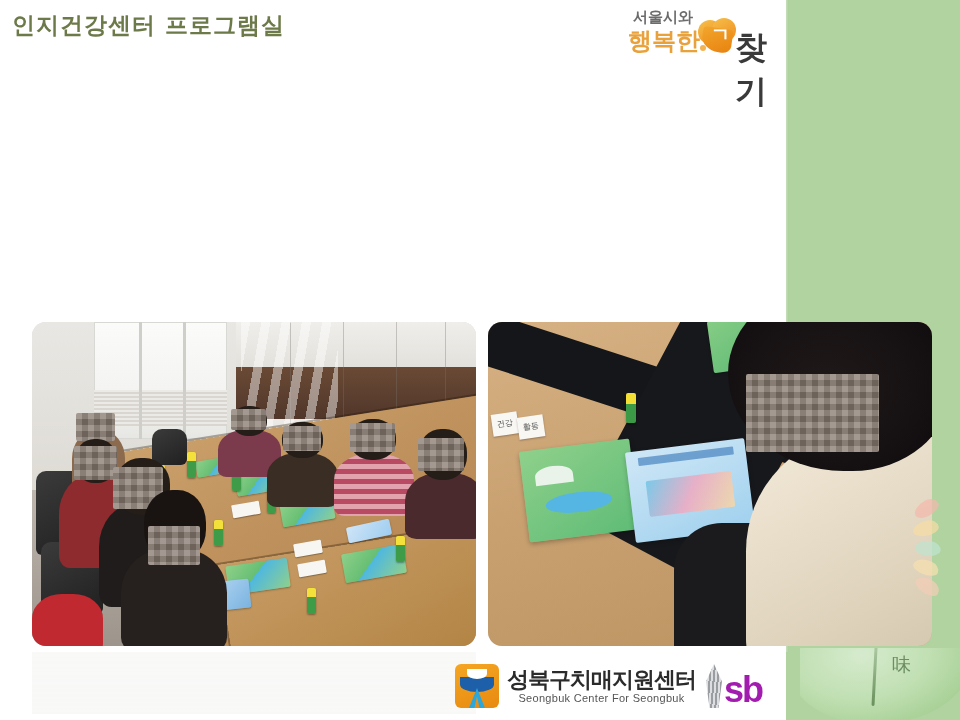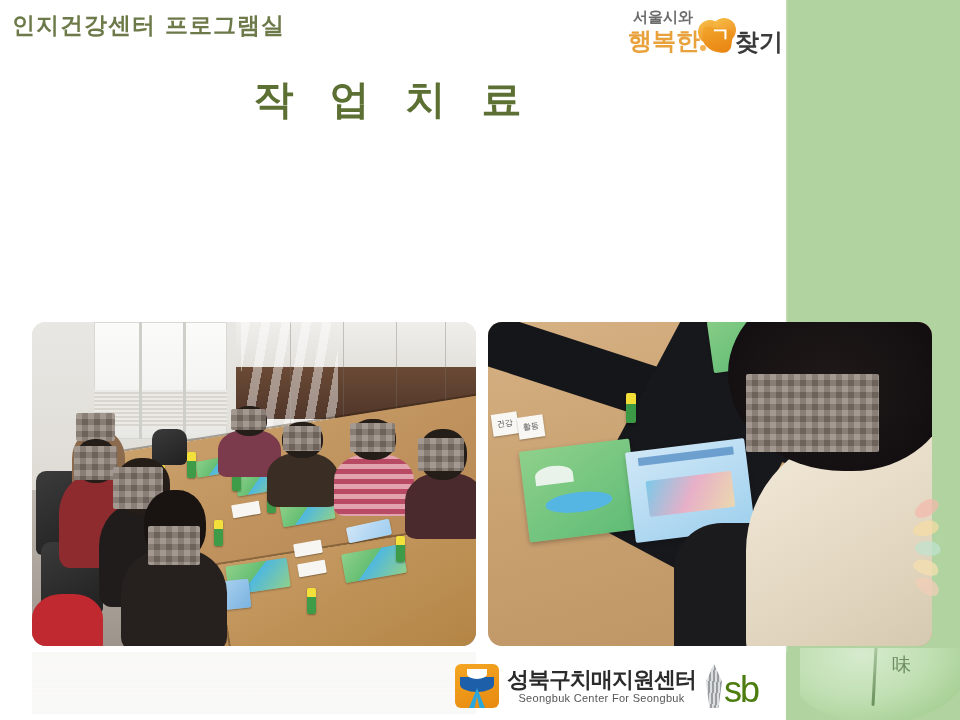--- a/index.html
+++ b/index.html
@@ -95,21 +95,21 @@
     position:absolute; left:13px; top:4px; z-index:3;
     color:#fff; font-size:19px; font-weight:700;
     font-family:"DejaVu Sans", sans-serif;
   }
   .brand-heart .dot {
     position:absolute; left:2px; top:27px; width:6px; height:6px;
     border-radius:50%; background:#f3b352;
   }
   .brand-line3 {
     position:absolute; left:110px; top:18px;
-    font-size:24px; font-weight:700; color:#3a3a3a;
+    font-size:32px; font-weight:700; color:#3a3a3a;
     font-family:"DejaVu Sans", sans-serif;
   }
 
   
   .slide-title {
     position:absolute; left:0; top:72px; width:786px;
     text-align:center;
     font-size:40px; font-weight:700; letter-spacing:11px;
     color:#5d7033;
     font-family:"DejaVu Sans", sans-serif;
@@ -340,21 +340,21 @@
     font-family:"Liberation Sans", sans-serif; white-space:nowrap;
   }
   .fl-sb { position:relative; display:flex; align-items:center; margin-left:2px; }
   .fl-feather {
     width:16px; height:44px; margin-right:2px;
     background:repeating-linear-gradient(95deg,#8e9296 0 2px, #d7dade 2px 4px);
     clip-path:polygon(50% 0, 100% 40%, 78% 100%, 22% 100%, 0 40%);
     opacity:.9;
   }
   .fl-sbtext {
-    font-size:36px; font-weight:400; color:#4d7c0f;
+    font-size:36px; font-weight:700; color:#a21caf;
     font-family:"Liberation Sans", sans-serif; line-height:1;
     letter-spacing:-2px;
     margin-top:7px;
   }
   .footer-green-strip {
     position:absolute; left:786px; top:652px; width:174px; height:68px;
     background:#b0d3a0;
   }
 </style>
 </head>
@@ -373,21 +373,20 @@
     <div class="brand-heart">
       <div class="lobe l1"></div>
       <div class="lobe l2"></div>
       <div class="tip"></div>
       <div class="glyph">ㄱ</div>
       <div class="dot"></div>
     </div>
     <div class="brand-line3">찾기</div>
   </div>
 
-  <div class="slide-title">작 업 치 료</div>
 
 
   <div class="photo photo-left">
     <div class="scene">
       <div class="lw-wall"></div>
       <div class="lw-panelwhite"></div>
       <div class="lw-panelwood"></div>
       <div class="lw-panelwhite2"></div>
       <div class="lw-window"></div>
       <div class="lw-blind"></div>

